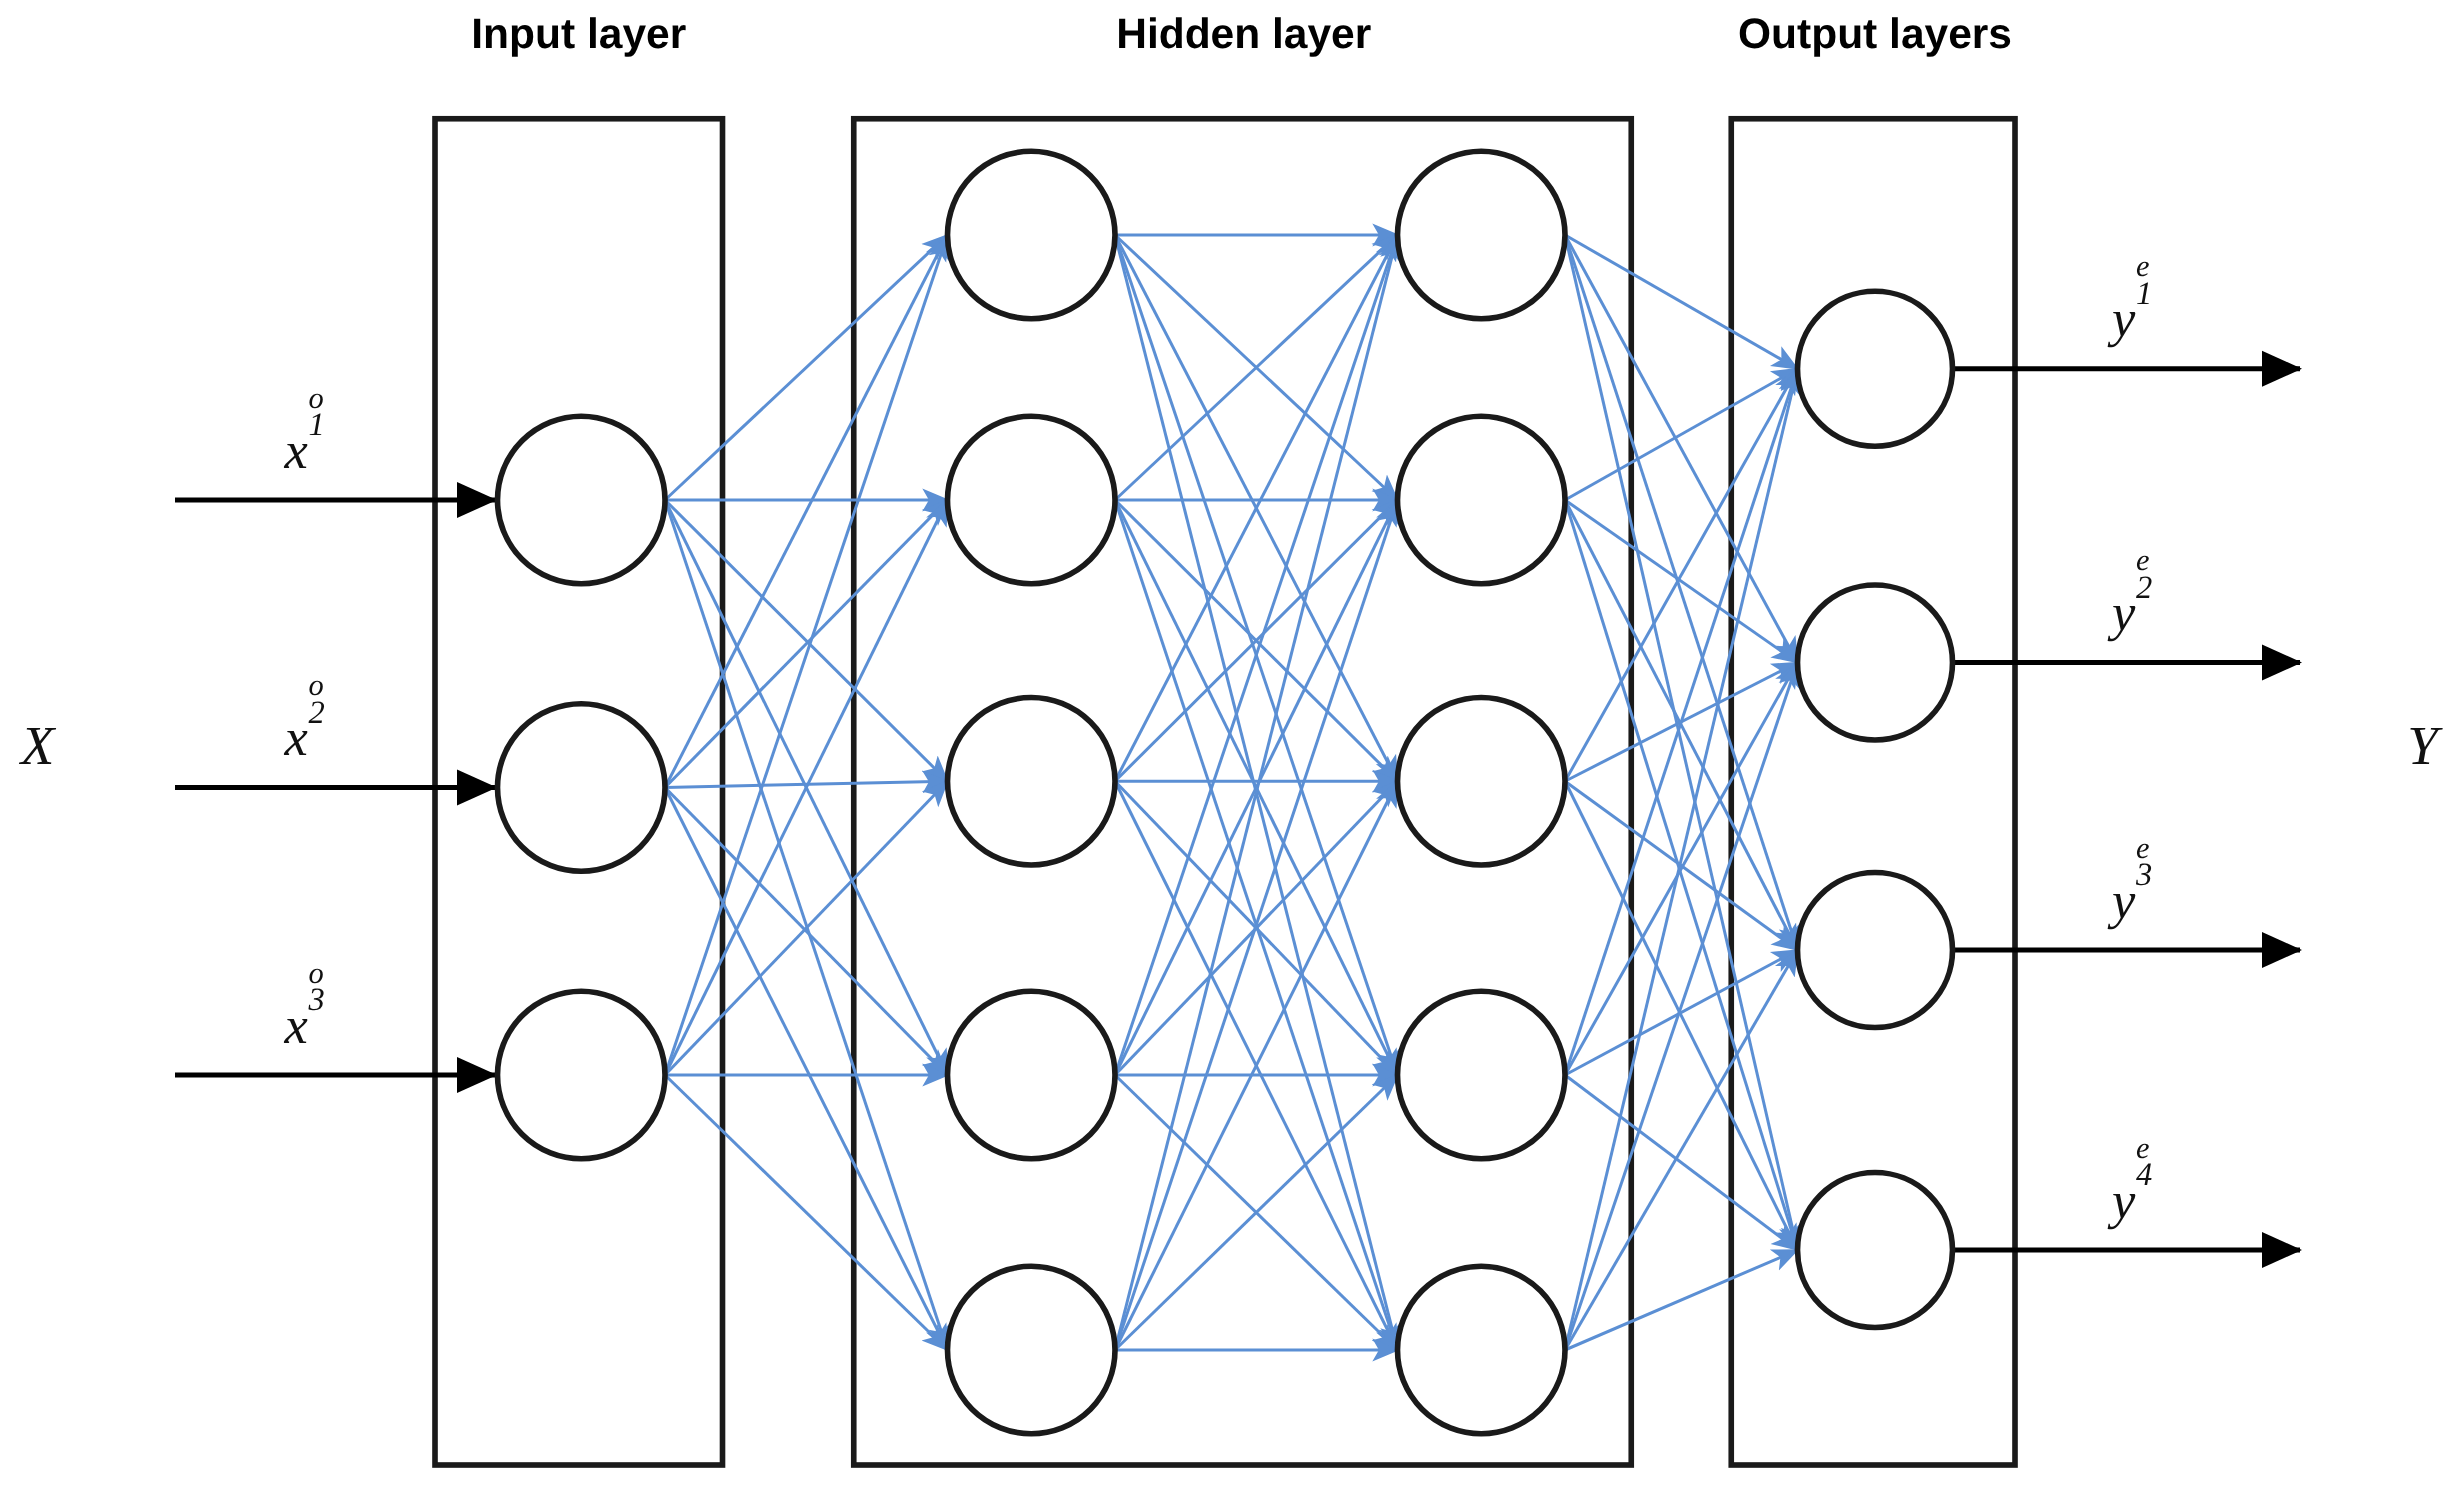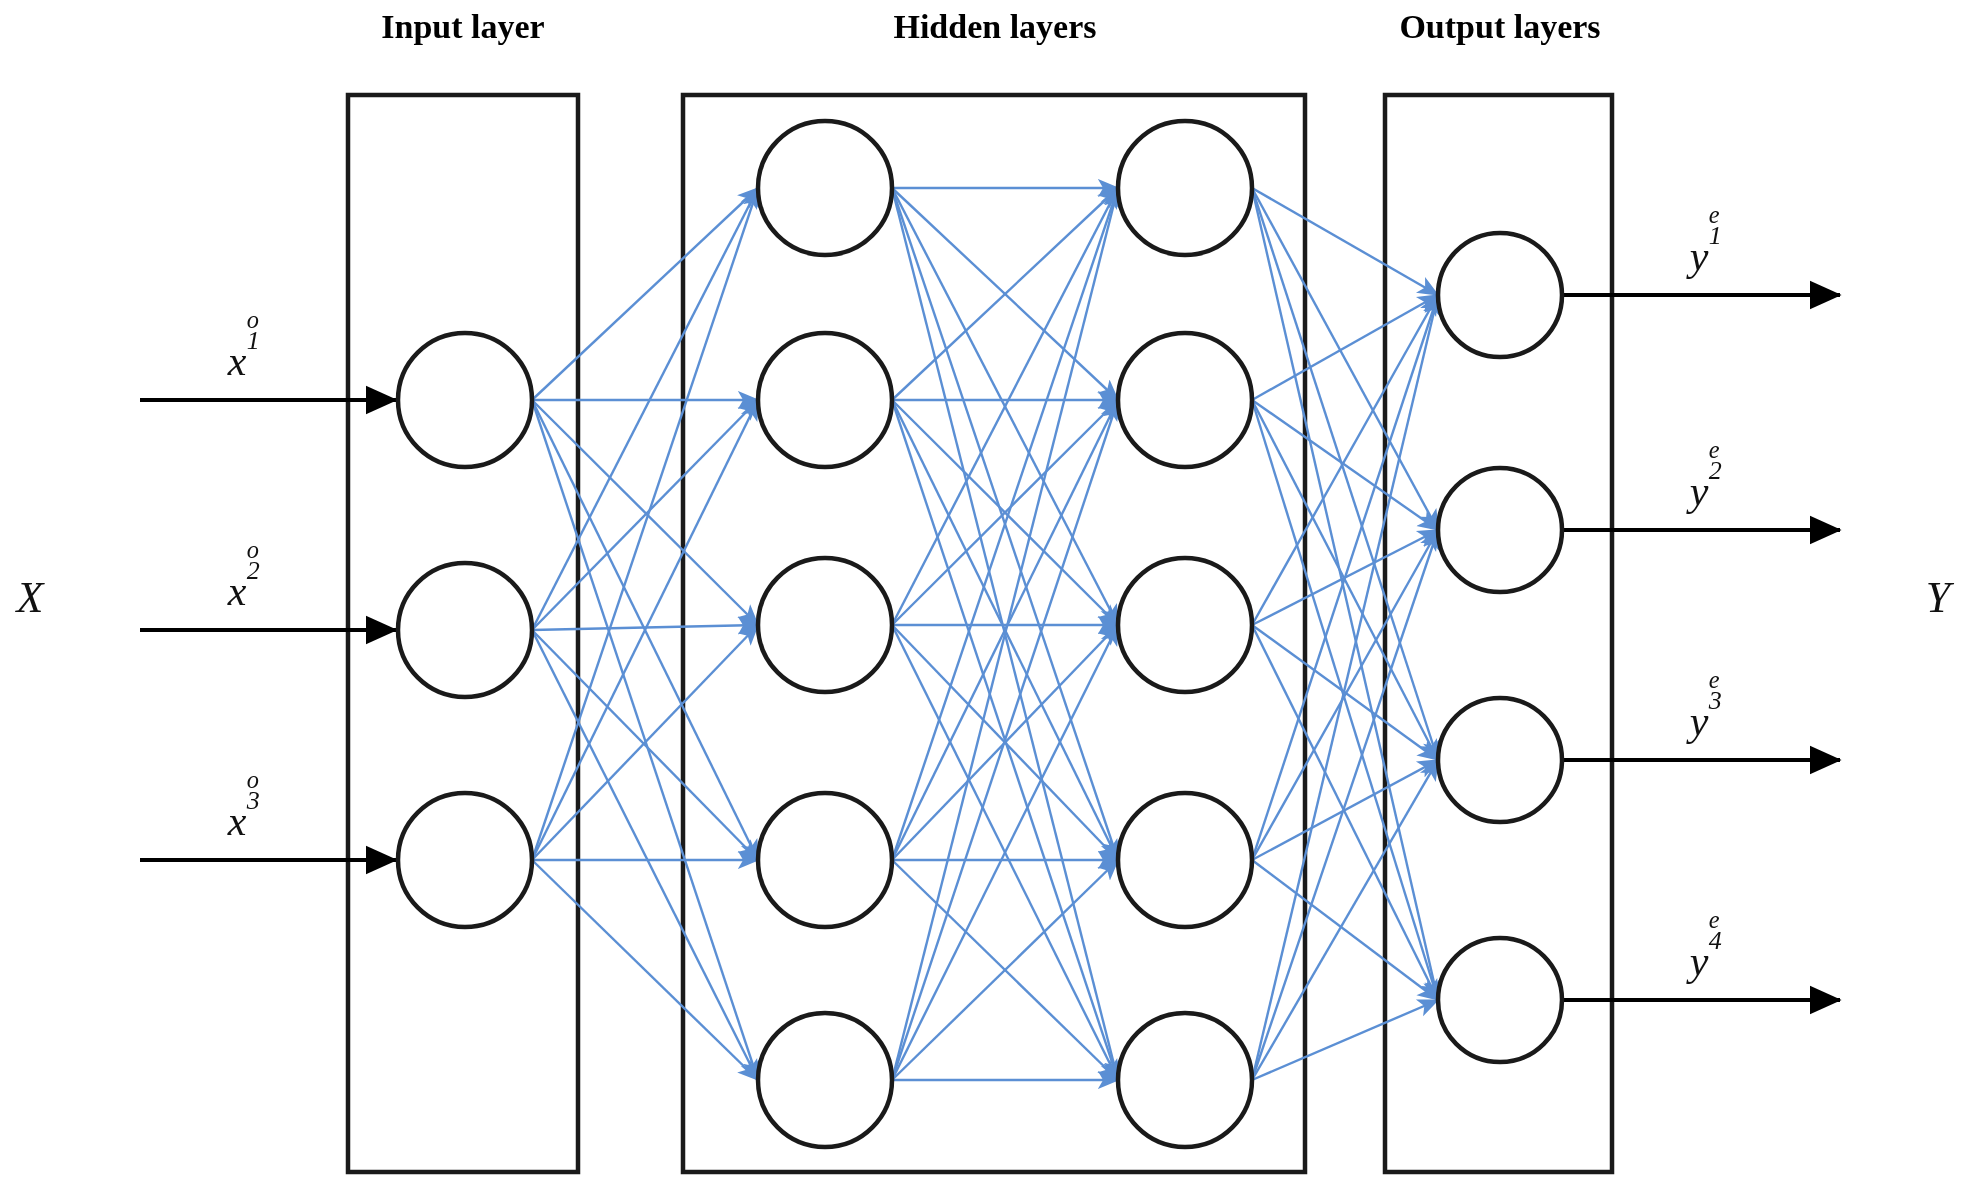--- a/index.html
+++ b/index.html
@@ -18,21 +18,21 @@
   svg#diagram {
     position: absolute;
     left: 0;
     top: 0;
     width: 1969px;
     height: 1194px;
     display: block;
   }
   .layer-title {
     position: absolute;
-    font-family: Liberation Serif, serif;
+    font-family: Liberation Sans, sans-serif;
     font-weight: bold;
     font-size: 34px;
     color: #000000;
     white-space: nowrap;
     text-align: center;
     transform: translateX(-50%);
   }
   .math {
     position: absolute;
     font-family: "Liberation Serif", serif;
@@ -194,21 +194,21 @@
         <ellipse cx="1185" cy="860" rx="67" ry="67" fill="#ffffff" stroke="#1A1A1A" stroke-width="4.5"></ellipse>
         <ellipse cx="1185" cy="1080" rx="67" ry="67" fill="#ffffff" stroke="#1A1A1A" stroke-width="4.5"></ellipse>
         <ellipse cx="1500" cy="295" rx="62" ry="62" fill="#ffffff" stroke="#1A1A1A" stroke-width="4.5"></ellipse>
         <ellipse cx="1500" cy="530" rx="62" ry="62" fill="#ffffff" stroke="#1A1A1A" stroke-width="4.5"></ellipse>
         <ellipse cx="1500" cy="760" rx="62" ry="62" fill="#ffffff" stroke="#1A1A1A" stroke-width="4.5"></ellipse>
         <ellipse cx="1500" cy="1000" rx="62" ry="62" fill="#ffffff" stroke="#1A1A1A" stroke-width="4.5"></ellipse>
       </g>
   </svg>
 
   <div class="layer-title" style="left:463px; top:8px;">Input layer</div>
-  <div class="layer-title" style="left:995px; top:8px;">Hidden layers</div>
+  <div class="layer-title" style="left:995px; top:8px;">Hidden layer</div>
   <div class="layer-title" style="left:1500px; top:8px;">Output layers</div>
 
   <div class="bigvar" style="left:30px; top:597px;">X</div>
   <div class="bigvar" style="left:1938px; top:597px;">Y</div>
 
   <div class="math" style="left:250px; top:357px;">
     <span class="base">x</span><span class="stack"><sup>o</sup><sub>1</sub></span>
   </div>
   <div class="math" style="left:250px; top:587px;">
     <span class="base">x</span><span class="stack"><sup>o</sup><sub>2</sub></span>

